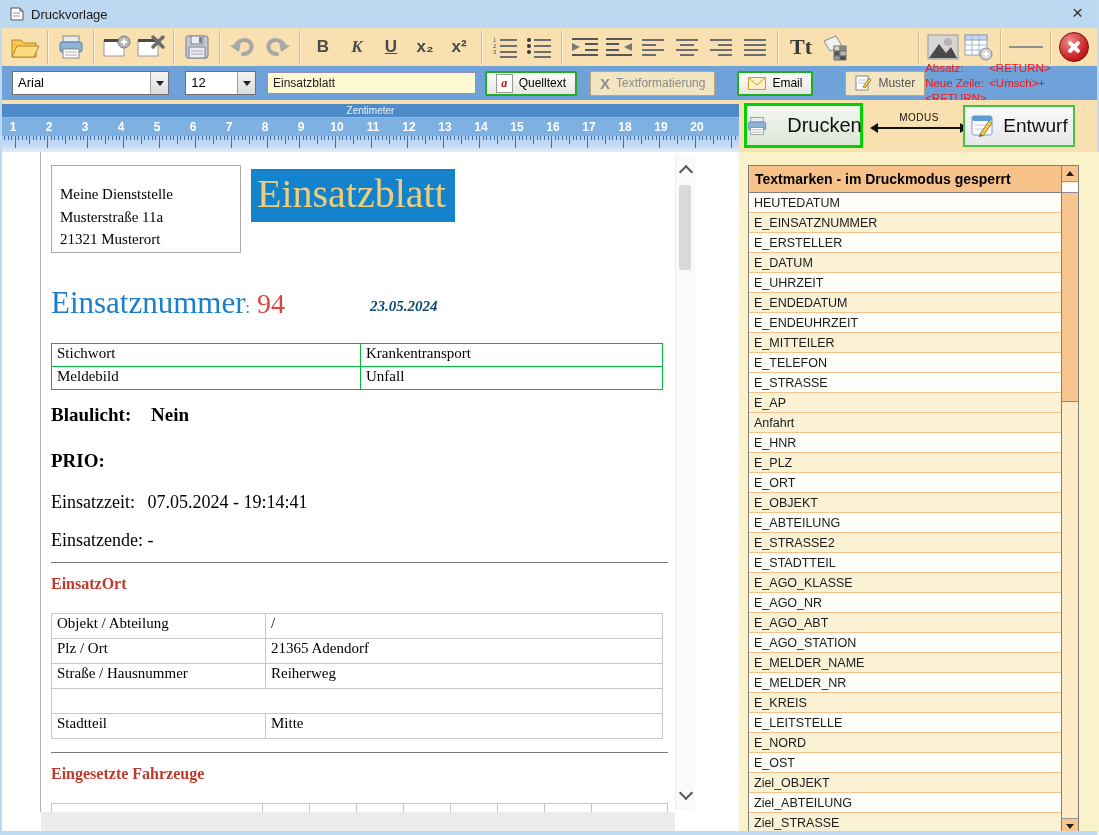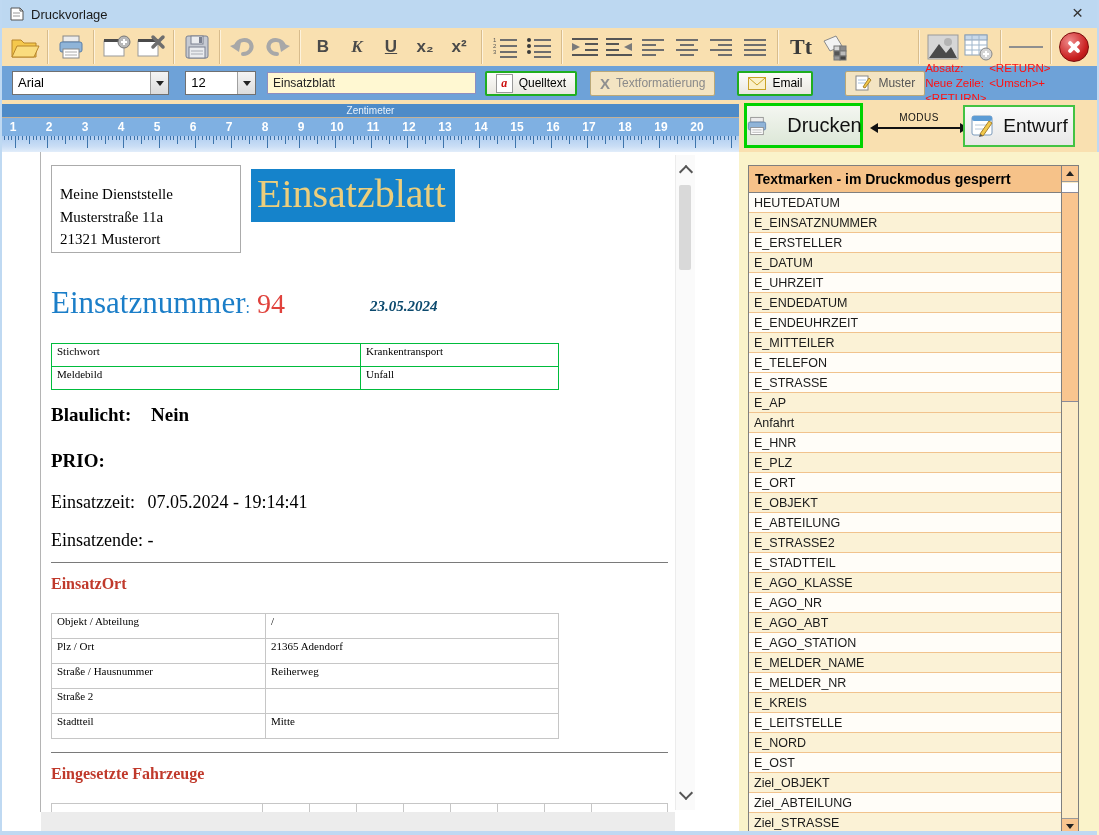--- a/index.html
+++ b/index.html
@@ -87,21 +87,21 @@
   
   .address-box{position:absolute;left:10px;top:13px;width:190px;height:88px;border:1px solid #ABABAB;
                box-sizing:border-box;padding:17px 0 0 8px;font-size:15px;line-height:1.5;}
   .banner{position:absolute;left:210px;top:17px;height:51px;background:#1583CB;color:#ECCE7C;
           font-size:40px;line-height:49px;padding:0 9px 2px 6px;}
   .enr-row{position:absolute;left:10px;top:133px;width:617px;height:42px;}
   .enr-label{font-size:31px;color:#1B7EC8;}
   .enr-colon{font-size:16px;color:#1B7EC8;}
   .enr-value{font-size:28px;color:#E0423C;margin-left:7px;}
   .enr-date{position:absolute;left:319px;top:13px;font-size:15px;font-weight:bold;color:#0c4a6e;font-style:italic;}
-  .dtable{position:absolute;left:10px;width:508px;box-sizing:border-box;font-size:11px;}
+  .dtable{position:absolute;left:10px;width:612px;box-sizing:border-box;font-size:15px;}
   .dtable .trow{display:flex;}
   .dtable .tcell{box-sizing:border-box;padding:1px 0 0 5px;overflow:hidden;white-space:nowrap;}
   .green-table{top:191px;border:1px solid #00BC3C;}
   .green-table .trow{height:22px;border-bottom:1px solid #00BC3C;}
   .green-table .trow:last-child{border-bottom:none;}
   .green-table .c1{width:309px;border-right:1px solid #00BC3C;}
   .green-table .c2{flex:1;}
   .grey-table{border:1px solid #C6C6C6;}
   .grey-table .trow{border-bottom:1px solid #C6C6C6;}
   .grey-table .trow:last-child{border-bottom:none;}
@@ -736,21 +736,20 @@
             </div>
             <div class="trow">
               <div class="tcell c1">Plz / Ort</div>
               <div class="tcell c2">21365 Adendorf</div>
             </div>
             <div class="trow">
               <div class="tcell c1">Straße / Hausnummer</div>
               <div class="tcell c2">Reiherweg</div>
             </div>
             <div class="trow">
-              <div class="tcell c1">Straße 2</div>
               <div class="tcell c2"></div>
             </div>
             <div class="trow">
               <div class="tcell c1">Stadtteil</div>
               <div class="tcell c2">Mitte</div>
             </div>
           </div>
         <div class="docrule" style="top:600px;"></div>
         <div class="red-head" style="top:613px;">Eingesetzte Fahrzeuge</div>
         <div class="fz-table">

